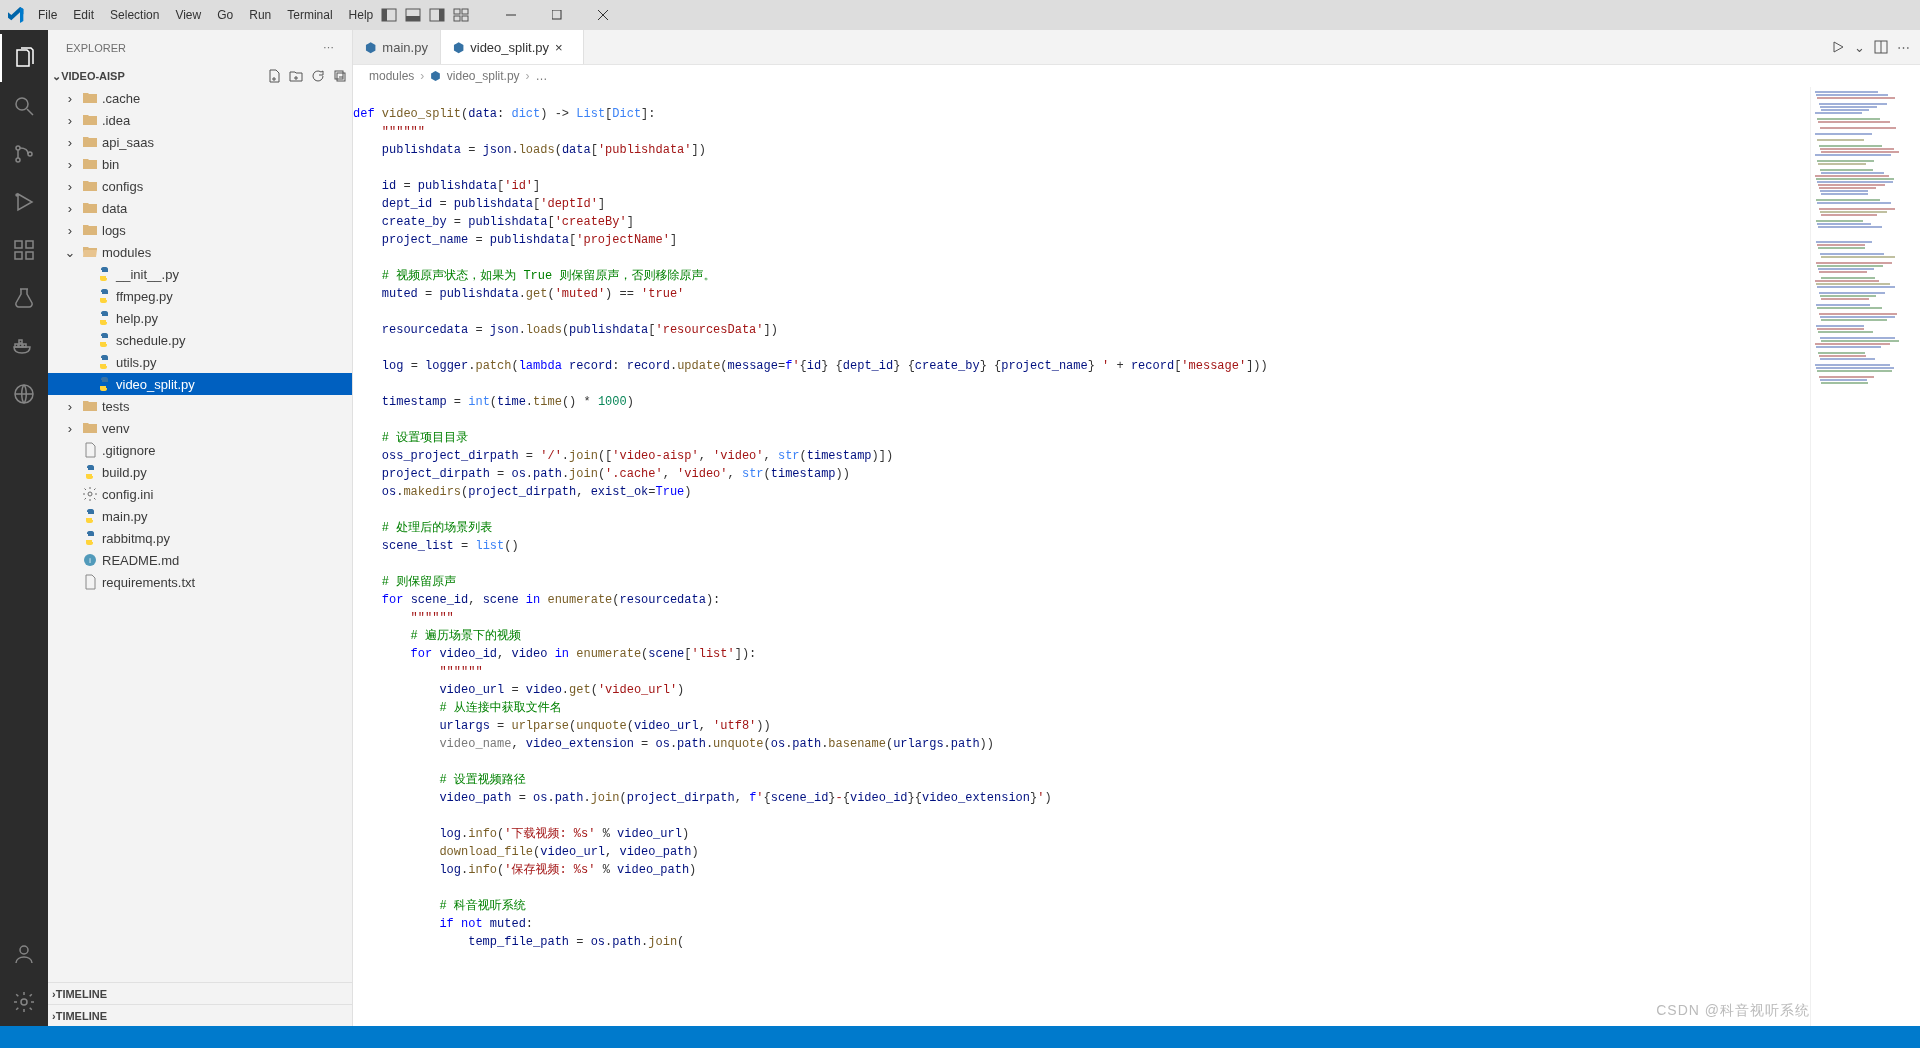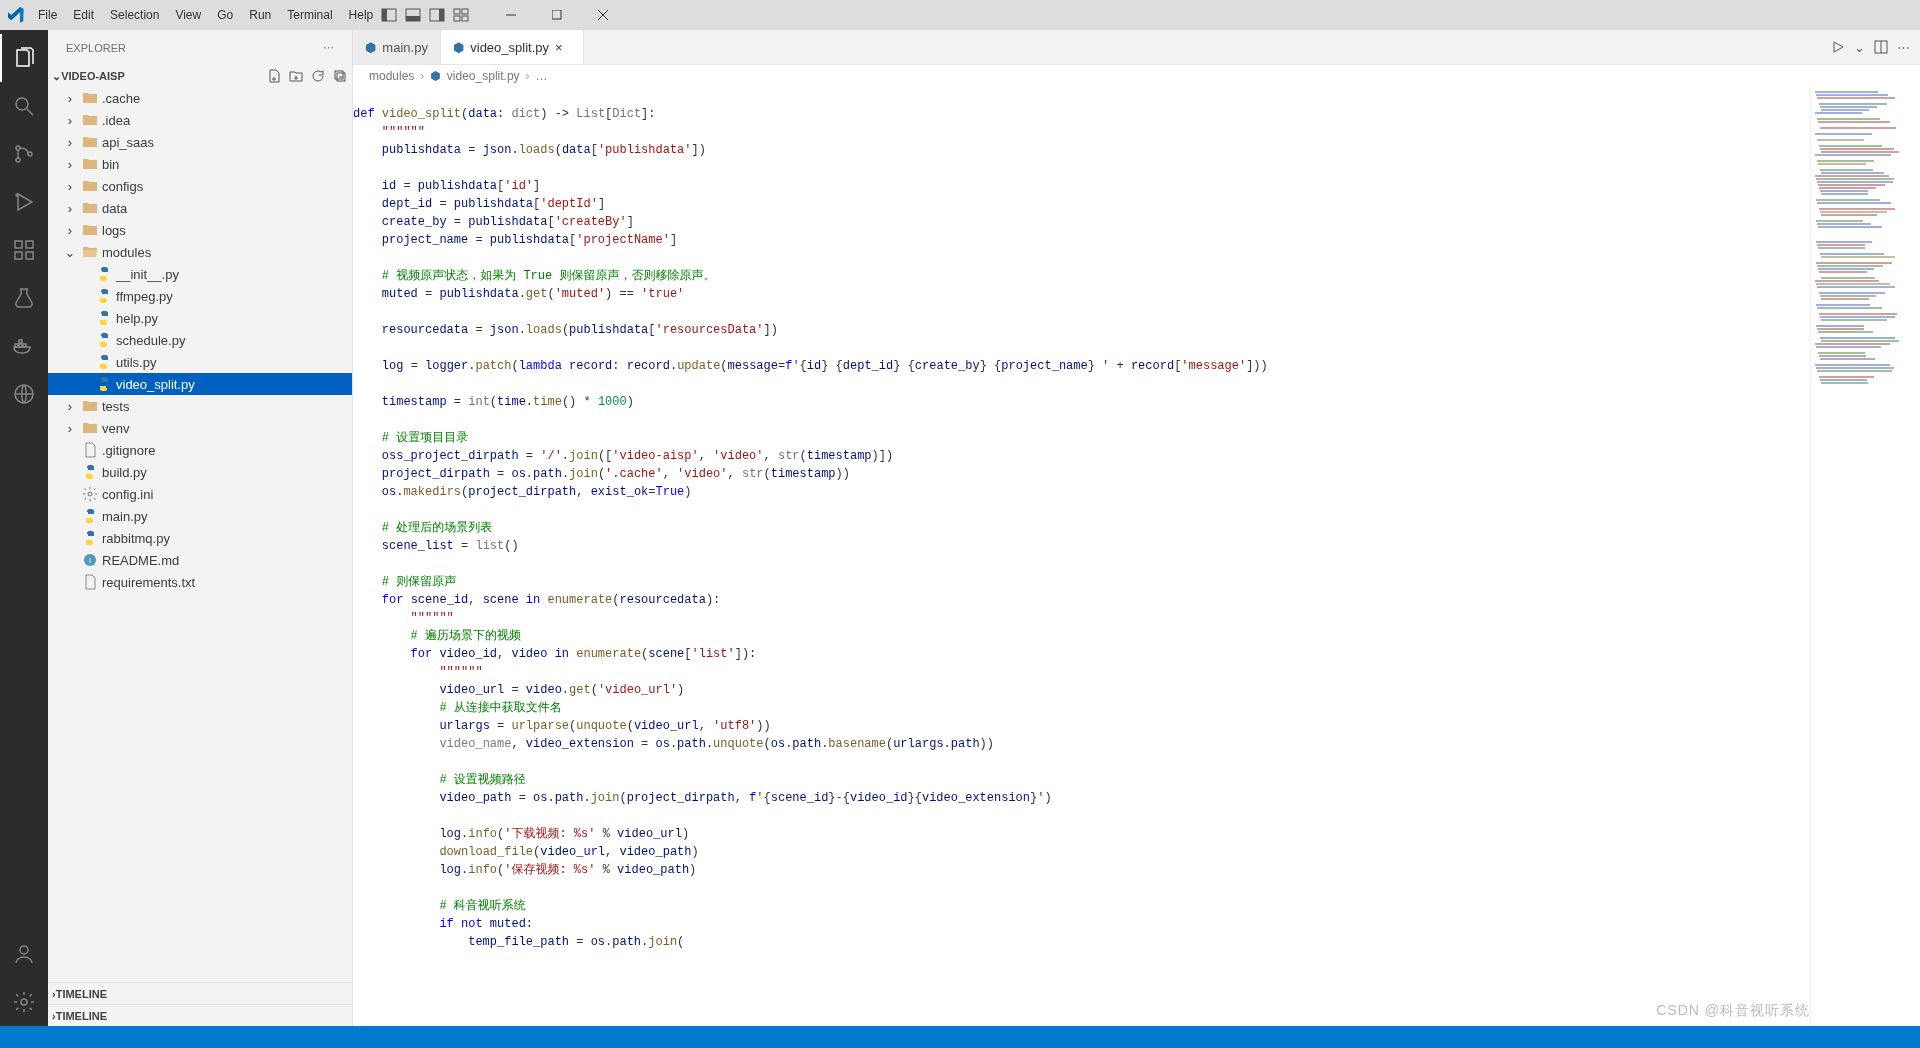--- a/index.html
+++ b/index.html
@@ -96,21 +96,21 @@
   color:#237893; background:#fff; user-select:none; line-height: 18px;
   padding-top: 0px;
 }
 .code {
   flex:1; font-family: Consolas, "Courier New", monospace;
   font-size:12px; line-height:18px; white-space:pre;
   color:#333; overflow:hidden;
 }
 .code .kw { color:#0000ff; }
 .code .fn { color:#795e26; }
-.code .cls { color:#737373; }
+.code .cls { color:#3b82f6; }
 .code .var { color:#001080; }
 .code .prm { color:#001080; }
 .code .str { color:#a31515; }
 .code .num { color:#098658; }
 .code .cmt { color:#008000; }
 .code .bool { color:#0000ff; }
 .code .op { color:#333; }
 .code .dim { color:#7a7a7a; }
 .minimap {
   width: 110px; background:#fff; border-left:1px solid #f0f0f0;

